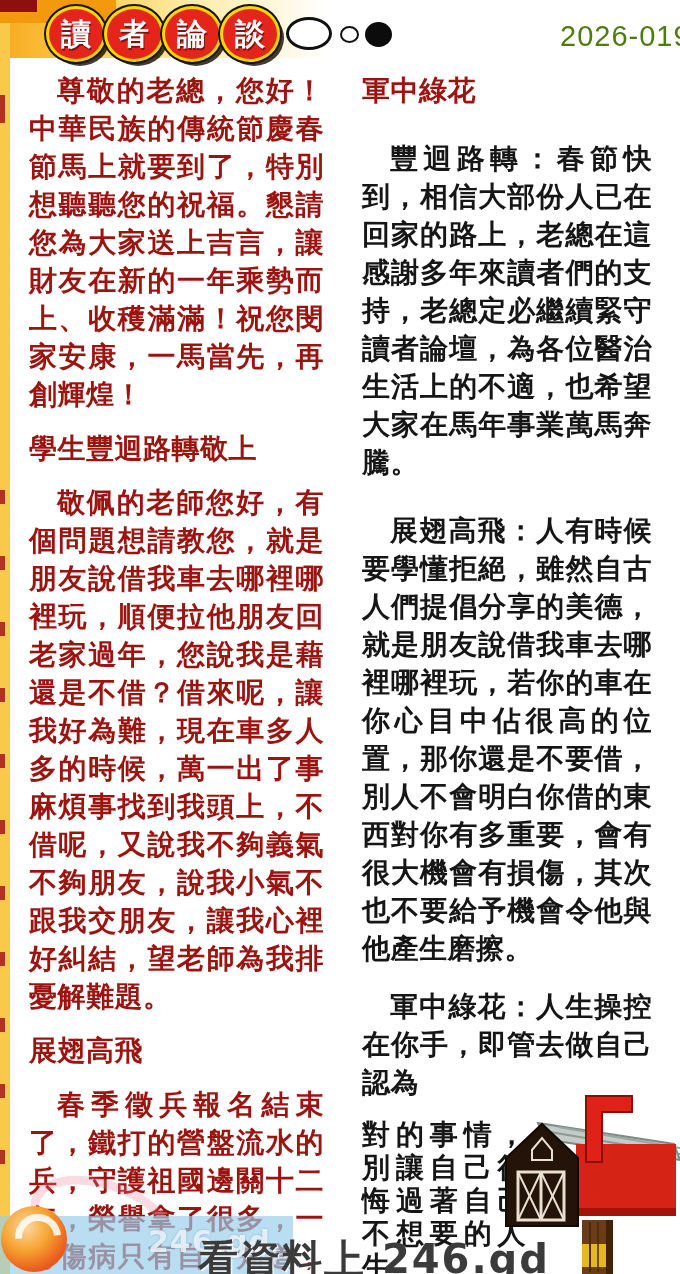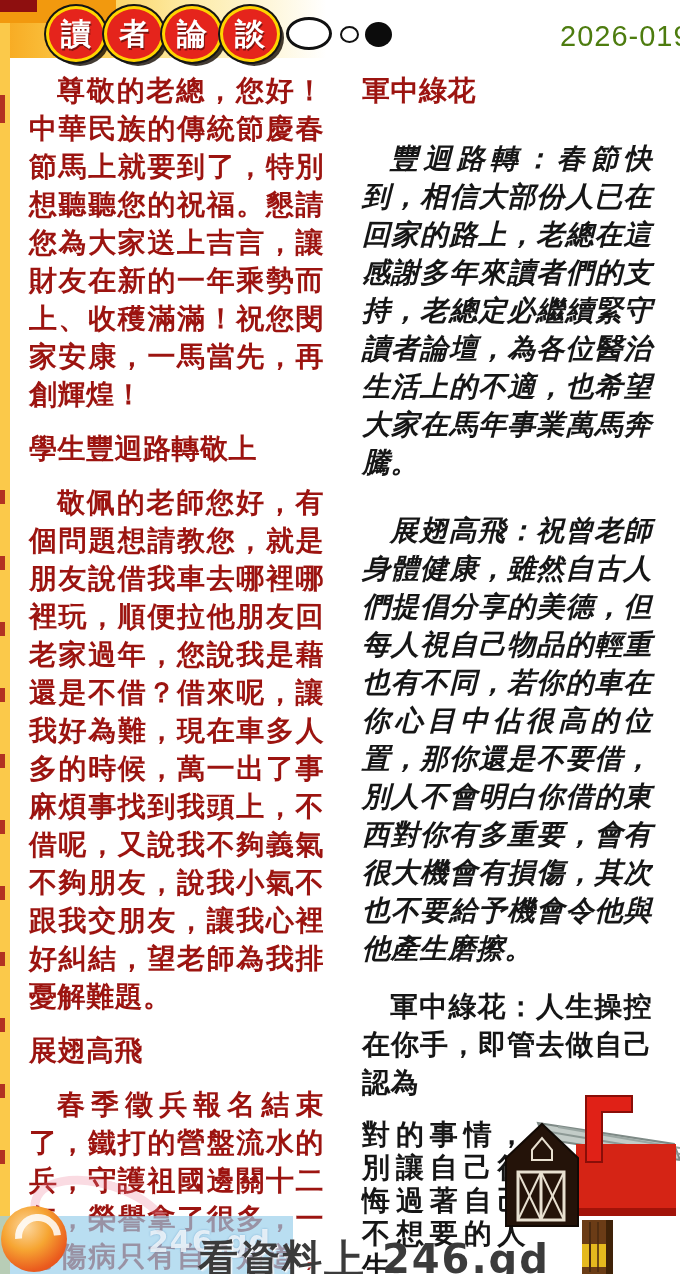--- a/index.html
+++ b/index.html
@@ -50,21 +50,21 @@
   .col-right{left:346px;width:322px;}
   .col p{
     margin:16px;font-size:28px;line-height:38px;letter-spacing:.5px;
     text-align:justify;font-weight:600;word-break:break-all;
   }
   .red{color:#9c1410;}
   .black{color:#161616;}
   .indent{text-indent:28px;}
   .sig{text-align:right;padding-right:4px;}
   .gap14{margin-top:14px !important;}
-  .gap30{margin-top:30px !important;font-style:italic;}
+  .gap30{margin-top:30px !important;}
   .gap20{margin-top:20px !important;}
   .p7b{width:164px;line-height:33px !important;}
   
   .mailbox{position:absolute;left:498px;top:1094px;width:182px;height:180px;}
   
   .caption{
     position:absolute;left:198px;top:1232px;z-index:6;
     font-size:40px;font-weight:bold;color:#3b3b3b;letter-spacing:2px;white-space:nowrap;
     text-shadow:1px 1px 0 rgba(255,255,255,.8),2px 2px 1px rgba(255,255,255,.4);
   }
@@ -118,21 +118,21 @@
   <p class="red indent">尊敬的老總，您好！中華民族的傳統節慶春節馬上就要到了，特別想聽聽您的祝福。懇請您為大家送上吉言，讓財友在新的一年乘勢而上、收穫滿滿！祝您閔家安康，一馬當先，再創輝煌！</p>
   <p class="red sig">學生豐迴路轉敬上</p>
   <p class="red indent gap14">敬佩的老師您好，有個問題想請教您，就是朋友說借我車去哪裡哪裡玩，順便拉他朋友回老家過年，您說我是藉還是不借？借來呢，讓我好為難，現在車多人多的時候，萬一出了事麻煩事找到我頭上，不借呢，又說我不夠義氣不夠朋友，說我小氣不跟我交朋友，讓我心裡好糾結，望老師為我排憂解難題。</p>
   <p class="red sig">展翅高飛</p>
   <p class="red indent gap14">春季徵兵報名結束了，鐵打的營盤流水的兵，守護祖國邊關十二年，榮譽拿了很多，一身傷病只有自己知道，但是祖國沒有忘記我們的付出，現在我可以選擇留隊或者回到地方安排工作，父母年齡大了，我的決定是想早點回</p>
 </div>
 
 <div class="col col-right">
   <p class="red sig">軍中綠花</p>
   <p class="black indent gap30">豐迴路轉：春節快到，相信大部份人已在回家的路上，老總在這感謝多年來讀者們的支持，老總定必繼續緊守讀者論壇，為各位醫治生活上的不適，也希望大家在馬年事業萬馬奔騰。</p>
-  <p class="black indent gap30">展翅高飛：祝曾老師身體健康，雖然自古人們提倡分享的美德，但每人視自己物品的輕重也有不同，若你的車在你心目中佔很高的位置，那你還是不要借，別人不會明白你借的東西對你有多重要，會有很大機會有損傷，其次也不要給予機會令他與他產生磨擦。</p>
+  <p class="black indent gap30">展翅高飛：人有時候要學懂拒絕，雖然自古人們提倡分享的美德，就是朋友說借我車去哪裡哪裡玩，若你的車在你心目中佔很高的位置，那你還是不要借，別人不會明白你借的東西對你有多重要，會有很大機會有損傷，其次也不要給予機會令他與他產生磨擦。</p>
   <p class="black indent gap20">軍中綠花：人生操控在你手，即管去做自己認為</p>
   <p class="black p7b">對的事情，別讓自己後悔過著自己不想要的人生。</p>
 </div>
 
 <svg class="mailbox" viewBox="0 0 182 180">
 
   <rect x="84" y="126" width="30" height="54" fill="#6b3c16"></rect>
   <rect x="108" y="126" width="7" height="54" fill="#3f2208"></rect>
   <rect x="84" y="150" width="24" height="23" fill="#e5b91e"></rect>
   <line x1="92" y1="128" x2="92" y2="178" stroke="#4a2a10" stroke-width="2"></line>

